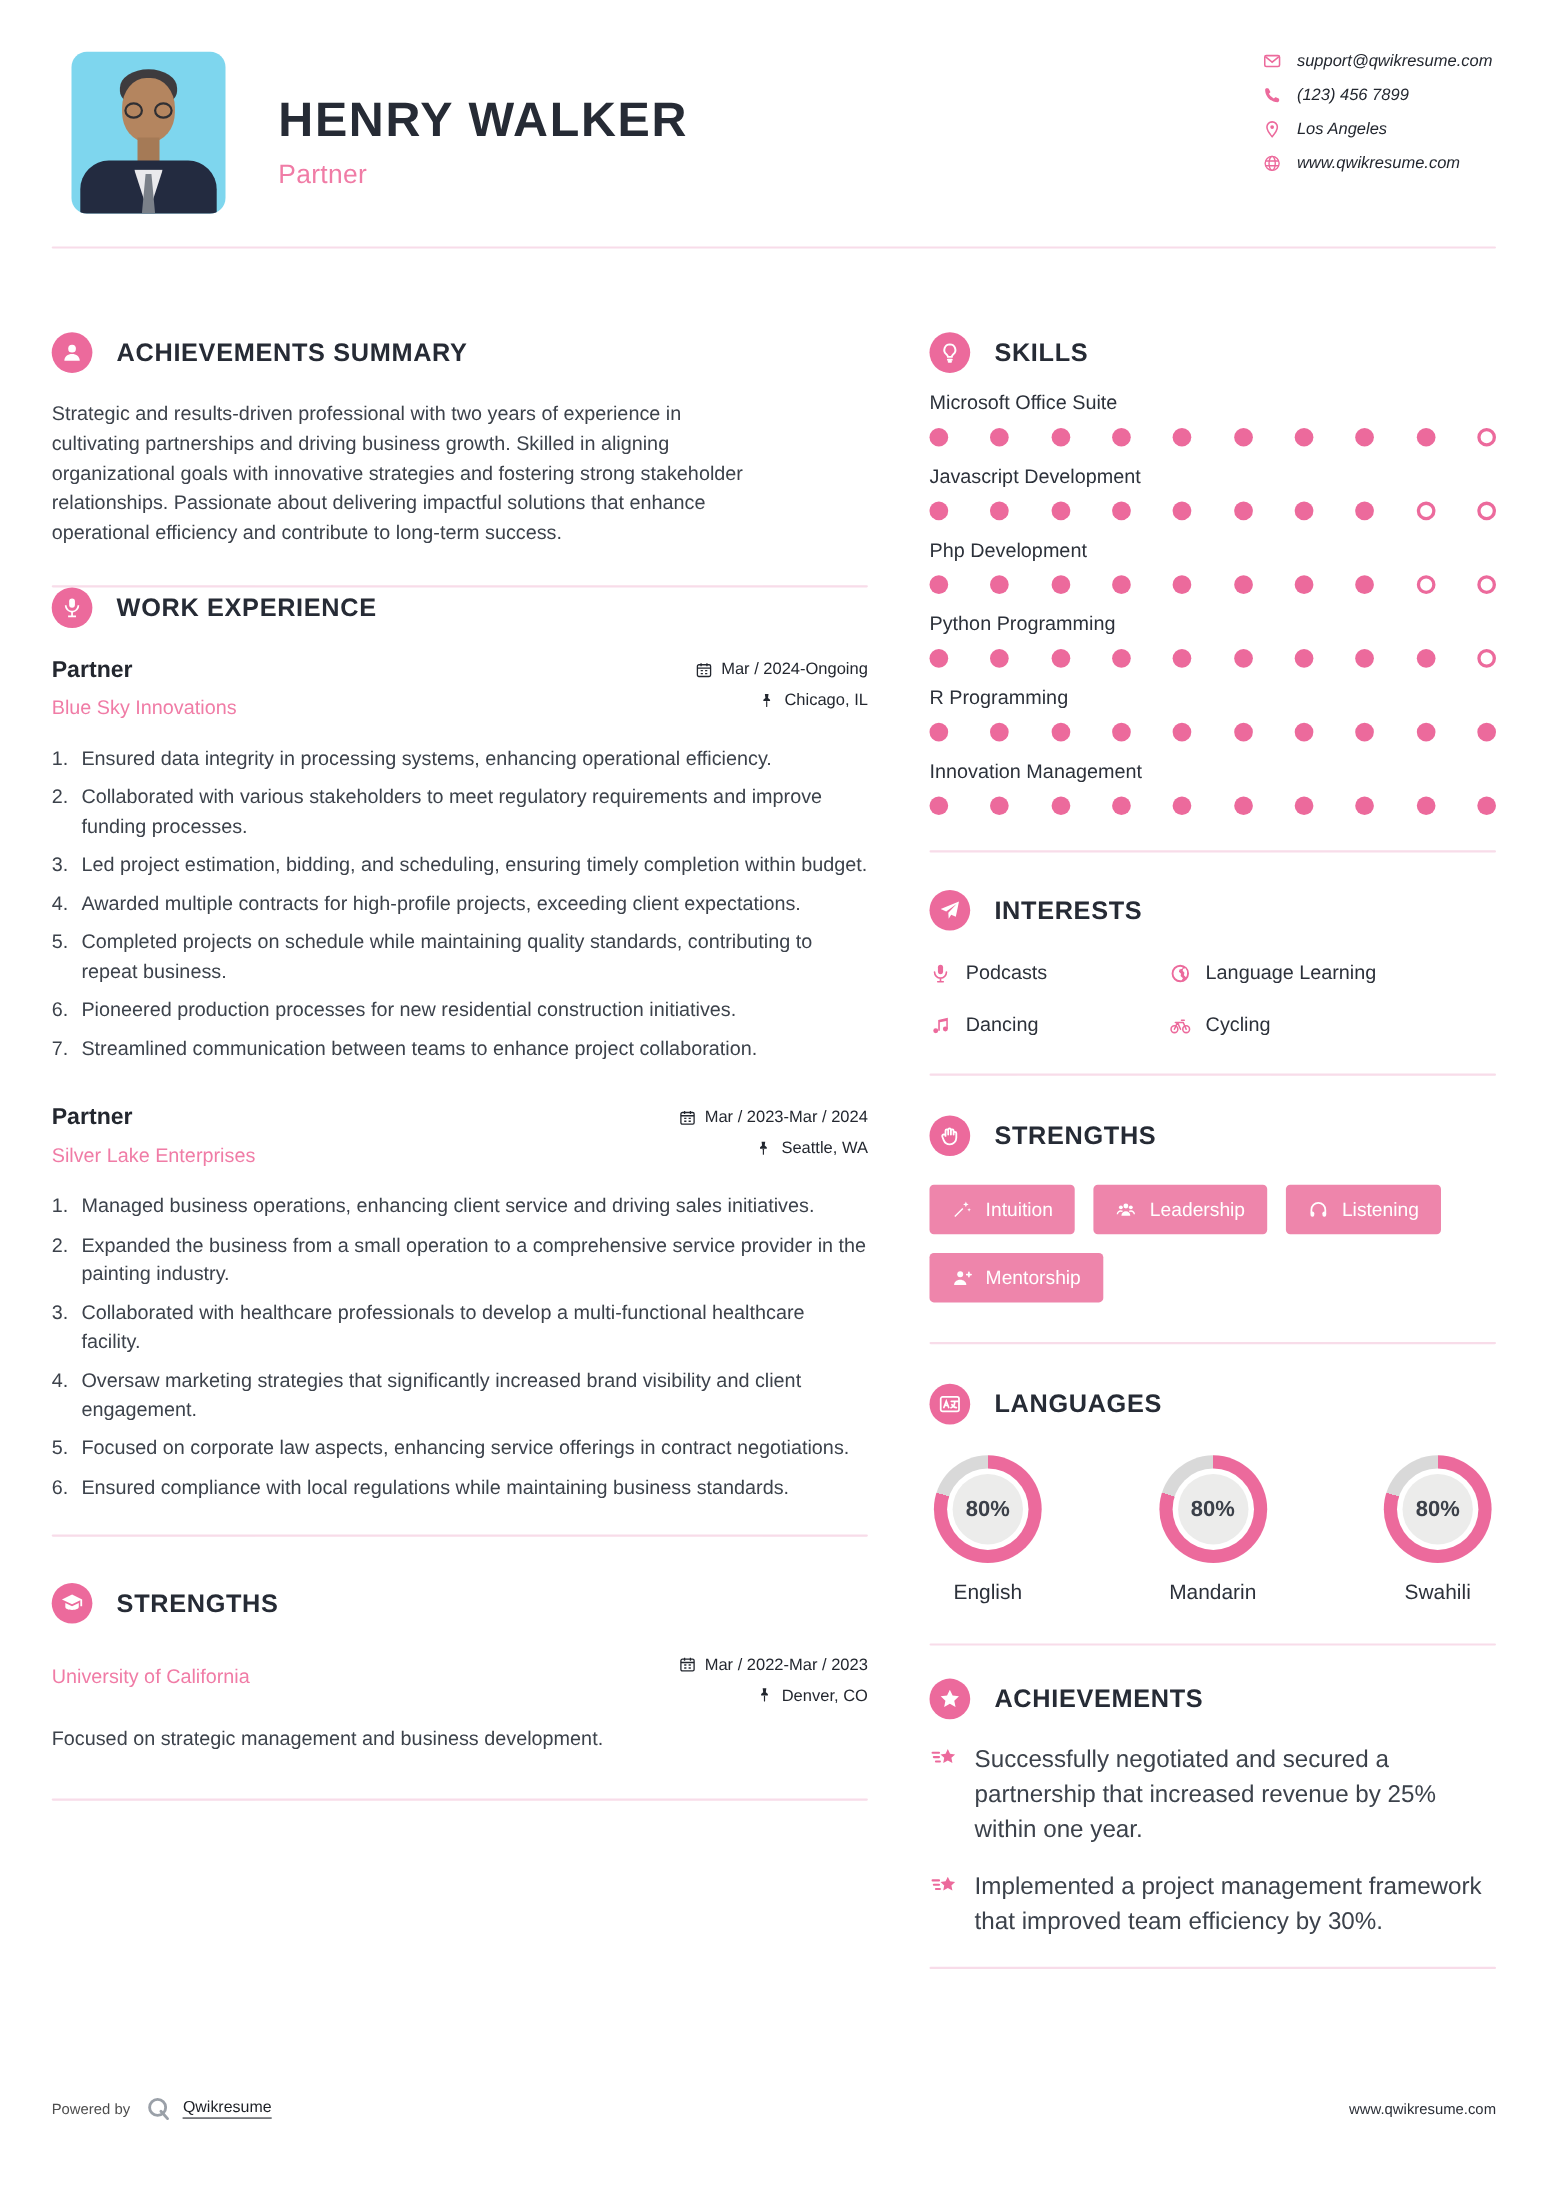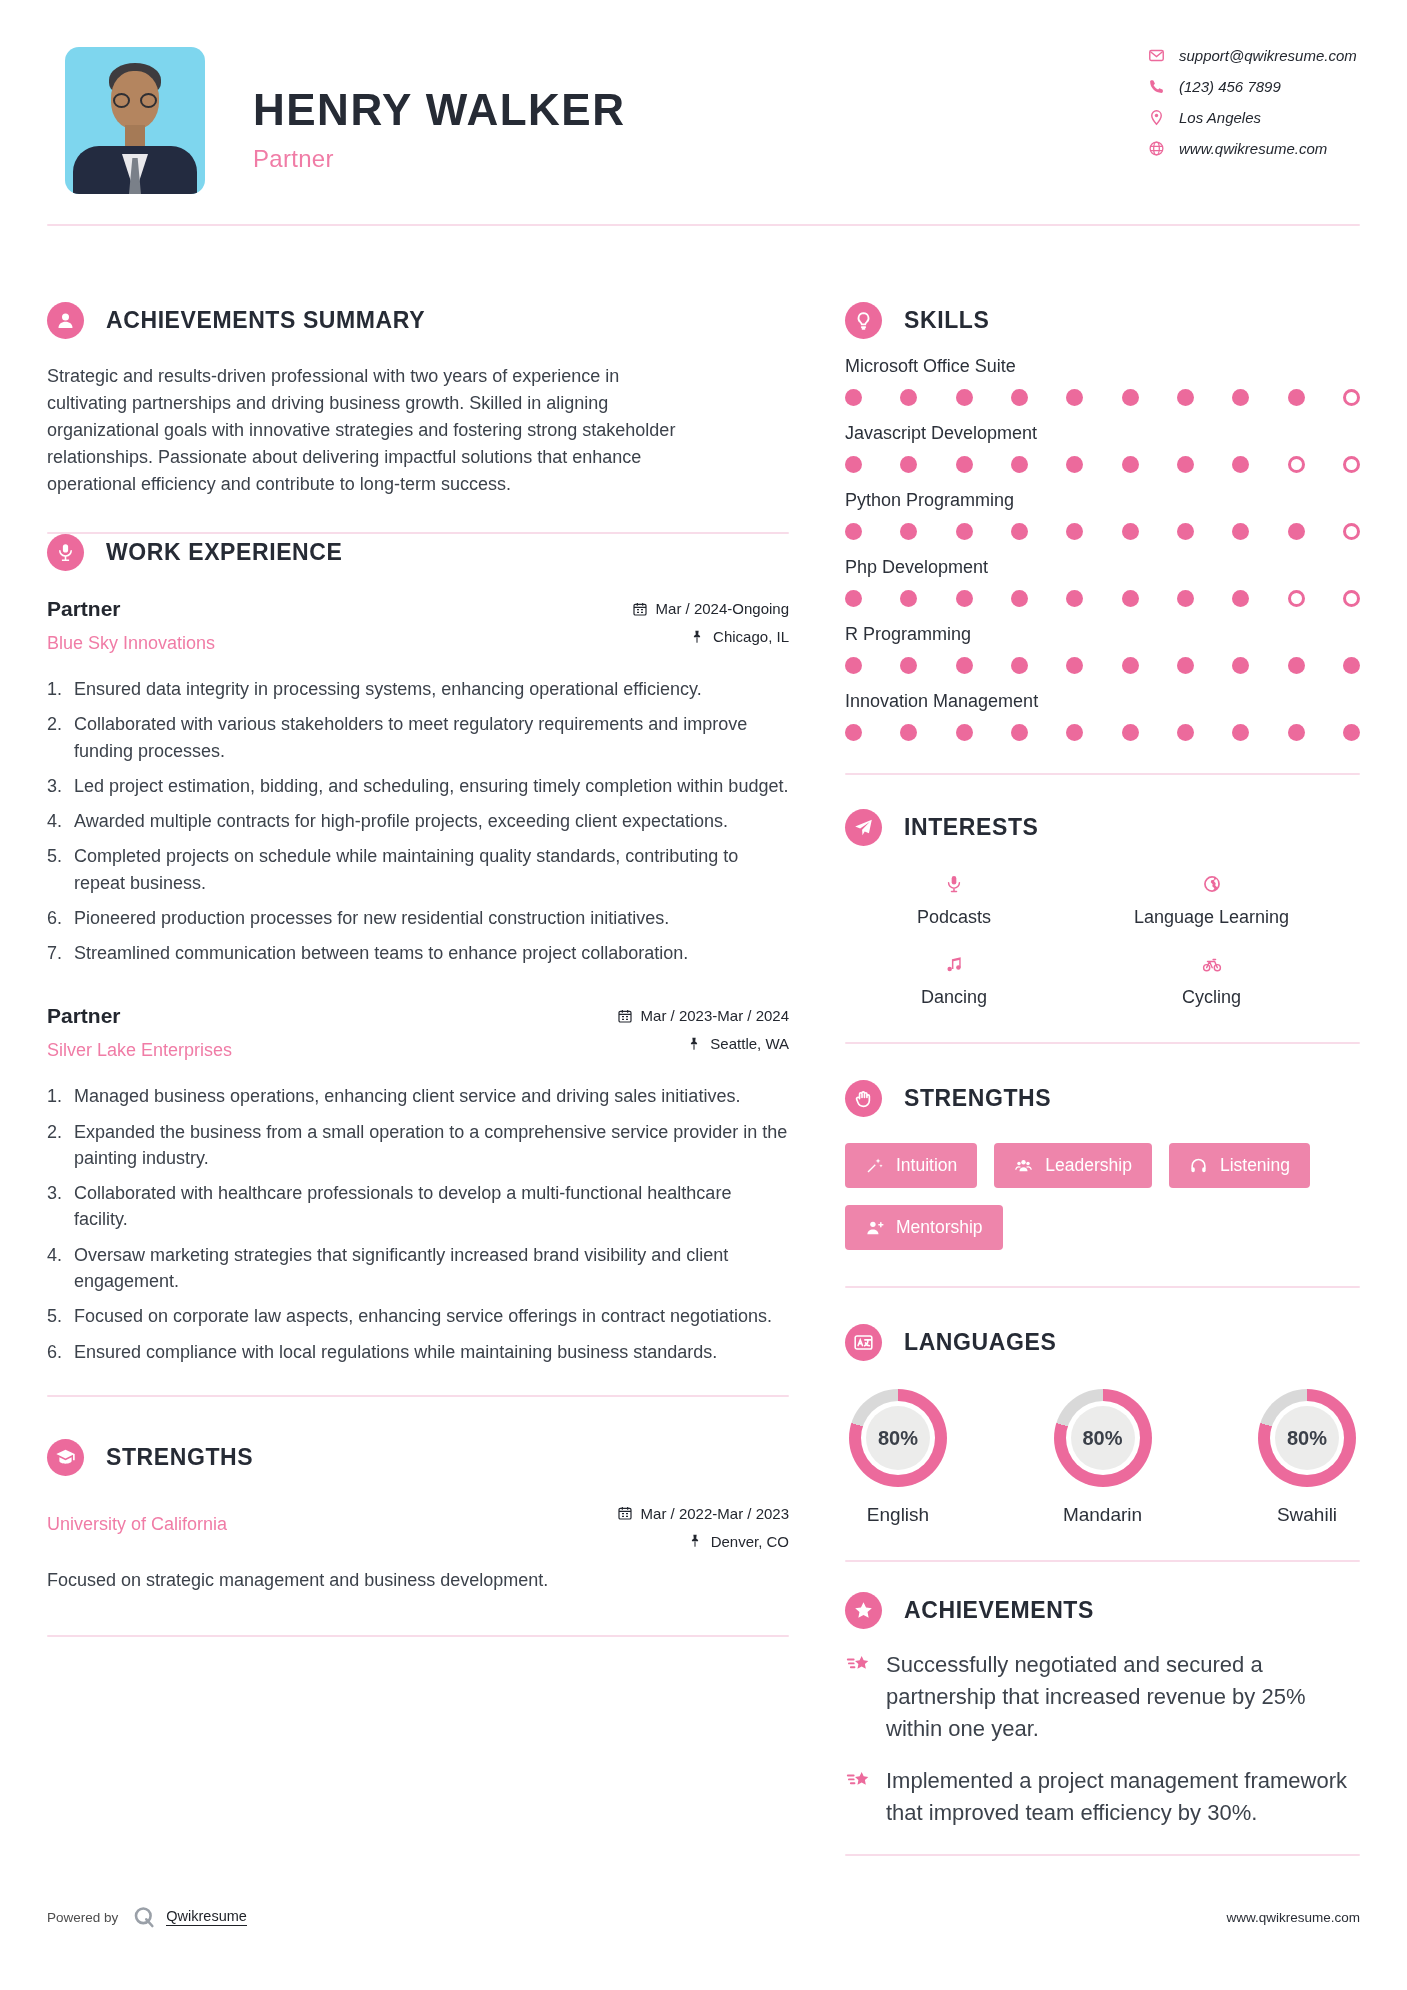--- a/index.html
+++ b/index.html
@@ -61,21 +61,21 @@
 
   
   .skill-name { font-size:18px; color:#2c313a; margin:17px 0 12px; }
   .dots { display:flex; justify-content:space-between; margin-bottom:4px; }
   .dot { width:17px; height:17px; border-radius:50%; background:var(--accent); }
   .dot.open { background:#fff; border:3.5px solid var(--accent); }
   .hr-r1 { margin-top:32px; }
 
   .sec-int { margin-top:34px; }
   .int-grid { margin-top:28px; display:grid; grid-template-columns:218px 1fr; row-gap:26px; }
-  .int-item { display:flex; align-items:center; gap:13px; font-size:18px; color:#2c313a;flex-direction:column; }
+  .int-item { display:flex; align-items:center; gap:13px; font-size:18px; color:#2c313a; }
   .int-item .icon { width:20px; height:20px; color:var(--accent); flex:none; }
   .hr-r2 { margin-top:34px; }
 
   .sec-str { margin-top:36px; }
   .pills { margin-top:26px; display:flex; flex-wrap:wrap; gap:17px; }
   .pill { display:inline-flex; align-items:center; gap:12px; background:var(--accent_soft); color:#fff; border-radius:4px; padding:12px 20px; font-size:17.5px; }
   .pill .icon { width:19px; height:19px; color:#fff; }
   .hr-r3 { margin-top:36px; }
 
   .sec-lang { margin-top:36px; }
@@ -350,46 +350,46 @@
                 <span class="dot "></span>
                 <span class="dot "></span>
                 <span class="dot "></span>
                 <span class="dot "></span>
                 <span class="dot "></span>
                 <span class="dot open"></span>
                 <span class="dot open"></span>
     </div>
   </div>
   <div>
+    <div class="skill-name">Php Development</div>
+    <div class="dots">
+      <span class="dot "></span>
+                <span class="dot "></span>
+                <span class="dot "></span>
+                <span class="dot "></span>
+                <span class="dot "></span>
+                <span class="dot "></span>
+                <span class="dot "></span>
+                <span class="dot "></span>
+                <span class="dot open"></span>
+                <span class="dot open"></span>
+    </div>
+  </div>
+  <div>
     <div class="skill-name">Python Programming</div>
     <div class="dots">
       <span class="dot "></span>
                 <span class="dot "></span>
                 <span class="dot "></span>
                 <span class="dot "></span>
                 <span class="dot "></span>
                 <span class="dot "></span>
                 <span class="dot "></span>
                 <span class="dot "></span>
                 <span class="dot "></span>
-                <span class="dot open"></span>
-    </div>
-  </div>
-  <div>
-    <div class="skill-name">Php Development</div>
-    <div class="dots">
-      <span class="dot "></span>
-                <span class="dot "></span>
-                <span class="dot "></span>
-                <span class="dot "></span>
-                <span class="dot "></span>
-                <span class="dot "></span>
-                <span class="dot "></span>
-                <span class="dot "></span>
-                <span class="dot open"></span>
                 <span class="dot open"></span>
     </div>
   </div>
   <div>
     <div class="skill-name">R Programming</div>
     <div class="dots">
       <span class="dot "></span>
                 <span class="dot "></span>
                 <span class="dot "></span>
                 <span class="dot "></span>

